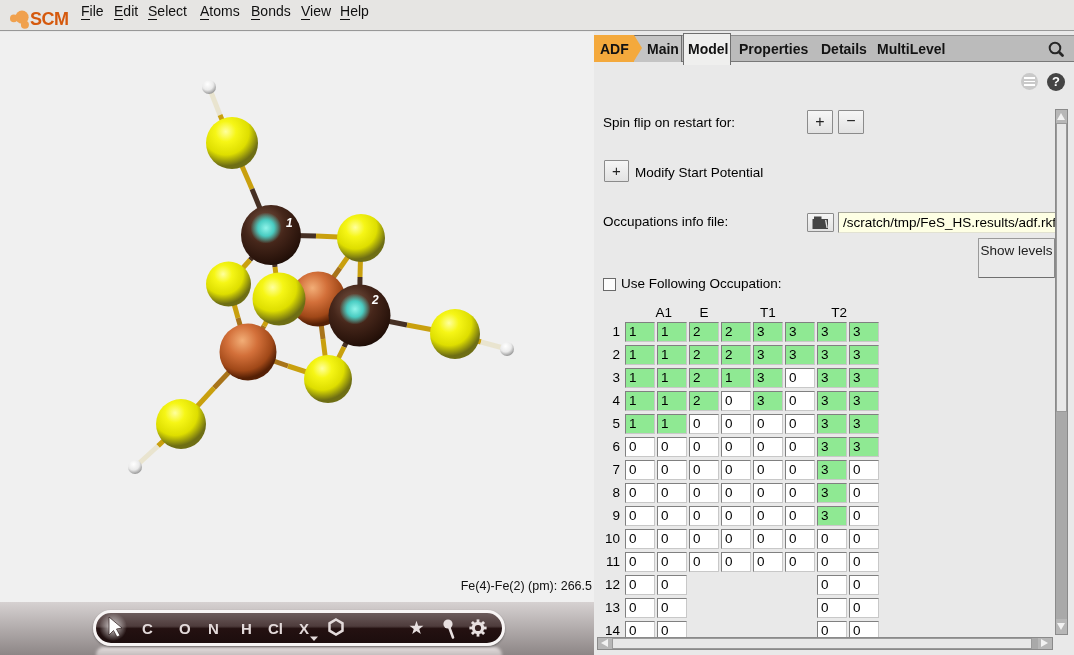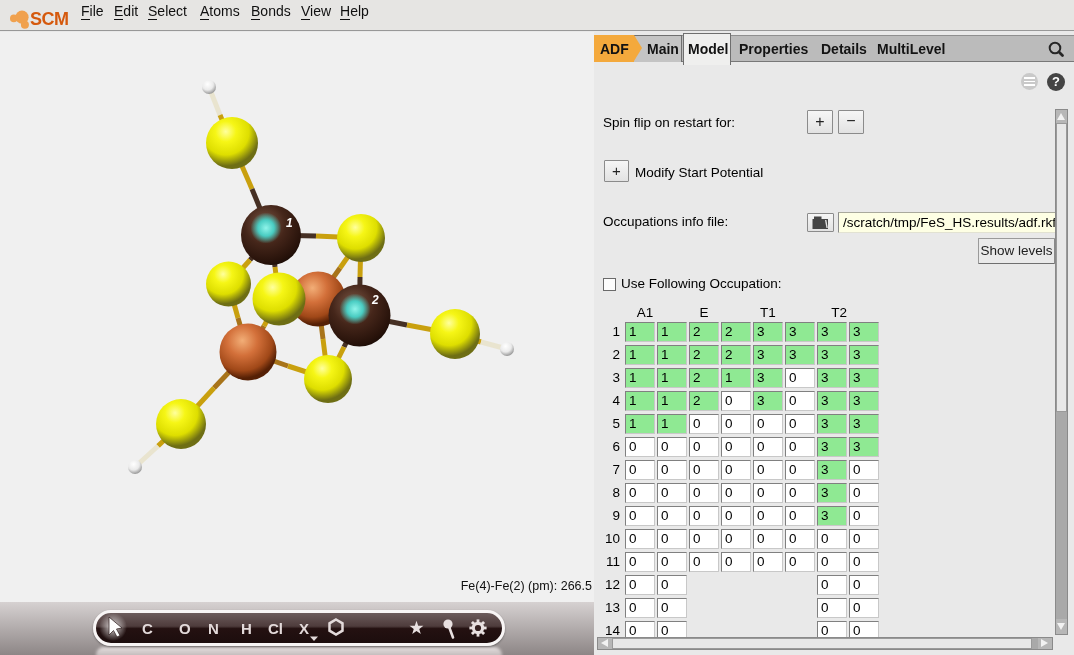--- a/index.html
+++ b/index.html
@@ -219,26 +219,26 @@
 
  <span class="lbl" style="left:9px;top:182px">Occupations info file:</span>
  <div class="btn" style="left:213px;top:181px;width:27px;height:19px">
   <svg width="21" height="14" style="margin-top:2px">
    <path d="M4 0.5 h7.5 v3 h-7.5 z" fill="#454545"></path>
    <path d="M2.5 3 h15.5 v10 h-15.5 z" fill="#454545"></path>
    <path d="M15.7 4 l1.4 8" stroke="#e4e4e4" stroke-width="1.4"></path>
   </svg>
  </div>
  <div class="inp" style="left:244px;top:180px;width:217px;height:21px">/scratch/tmp/FeS_HS.results/adf.rkf</div>
- <div class="btn" style="left:384px;top:206px;width:77px;height:26px;line-height:23px;font-size:13.5px;background:#eaeaea;border-color:#9a9a9a #8a8a8a #6f6f6f #9a9a9a">Show levels</div>
+ <div class="btn" style="left:384px;top:206px;width:77px;height:40px;line-height:23px;font-size:13.5px;background:#eaeaea;border-color:#9a9a9a #8a8a8a #6f6f6f #9a9a9a">Show levels</div>
 
  <div style="position:absolute;left:9px;top:246px;width:13px;height:13px;background:#fdfdfd;border:1px solid #6a6a6a"></div>
  <span class="lbl" style="left:27px;top:244px">Use Following Occupation:</span>
 
- <span class="hdr" style="left:36px;width:30px;text-align:center">A1</span>
+ <span class="hdr" style="left:48px;width:30px;text-align:right">A1</span>
  <span class="hdr" style="left:95px;width:30px;text-align:center">E</span>
  <span class="hdr" style="left:159px;width:30px;text-align:center">T1</span>
  <span class="hdr" style="left:223px;width:30px;text-align:right">T2</span>
 <div class="rn" style="top:292px">1</div>
 <div class="cell cg" style="left:31px;top:290px">1</div>
 <div class="cell cg" style="left:63px;top:290px">1</div>
 <div class="cell cg" style="left:95px;top:290px">2</div>
 <div class="cell cg" style="left:127px;top:290px">2</div>
 <div class="cell cg" style="left:159px;top:290px">3</div>
 <div class="cell cg" style="left:191px;top:290px">3</div>

